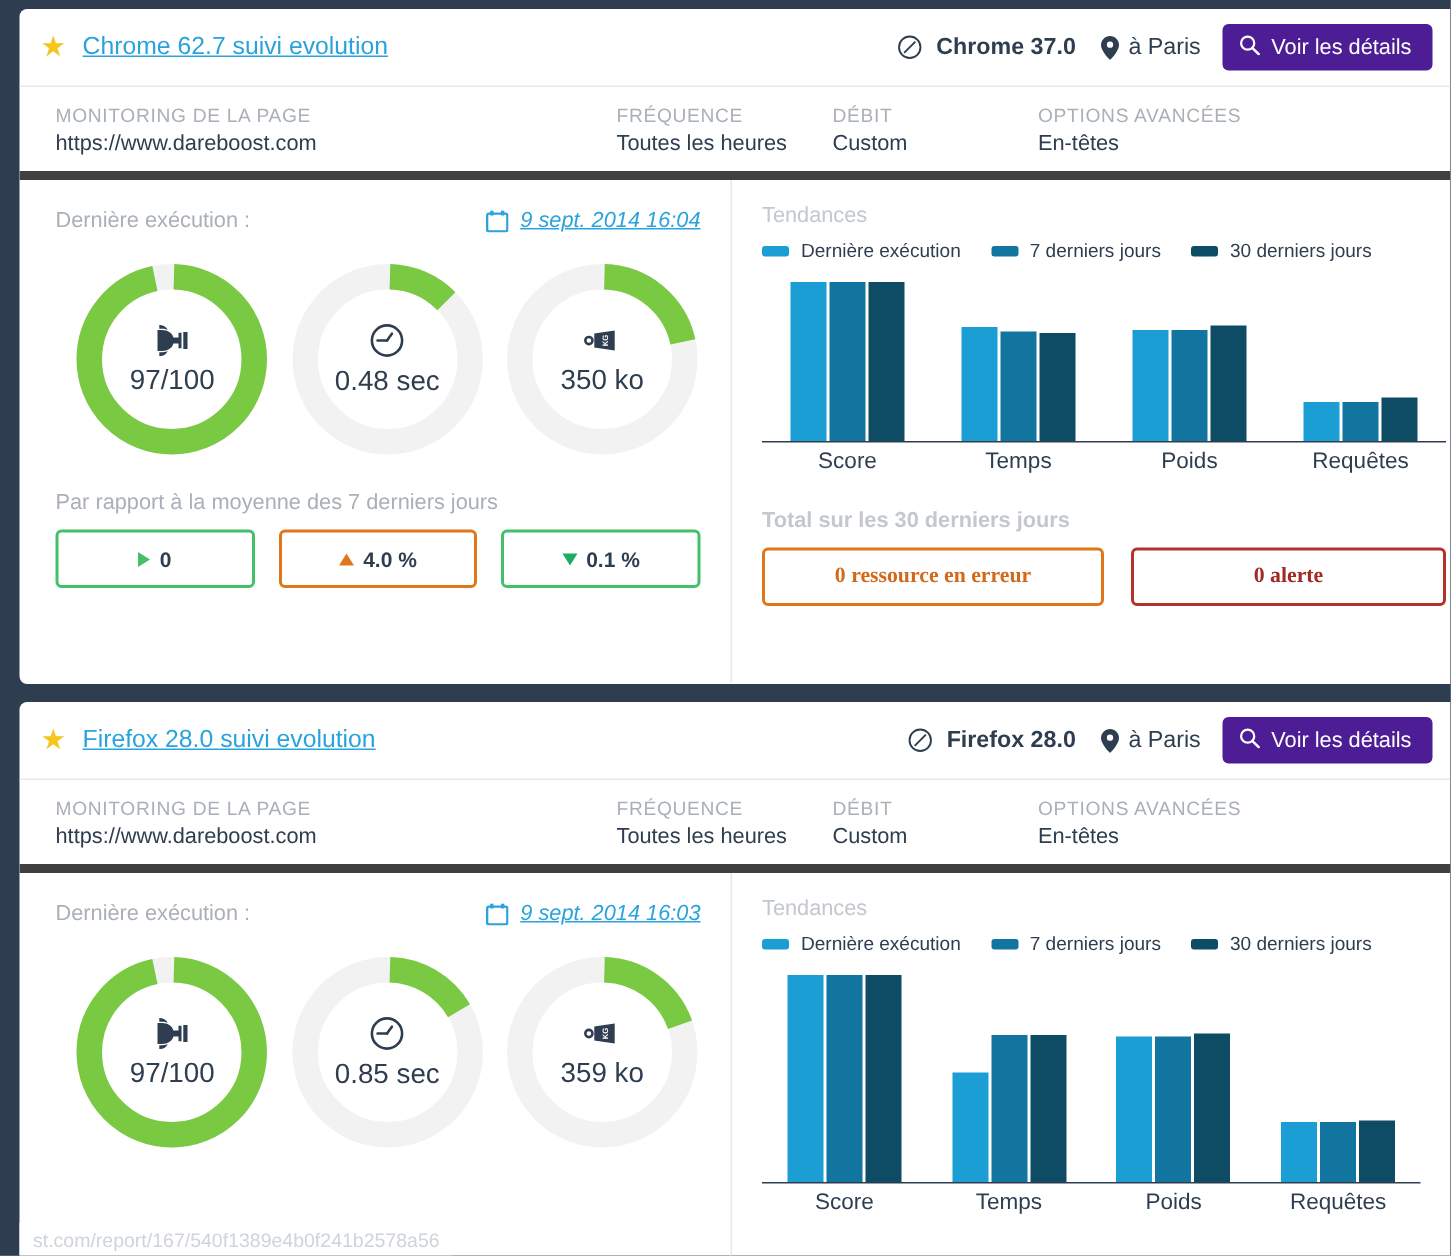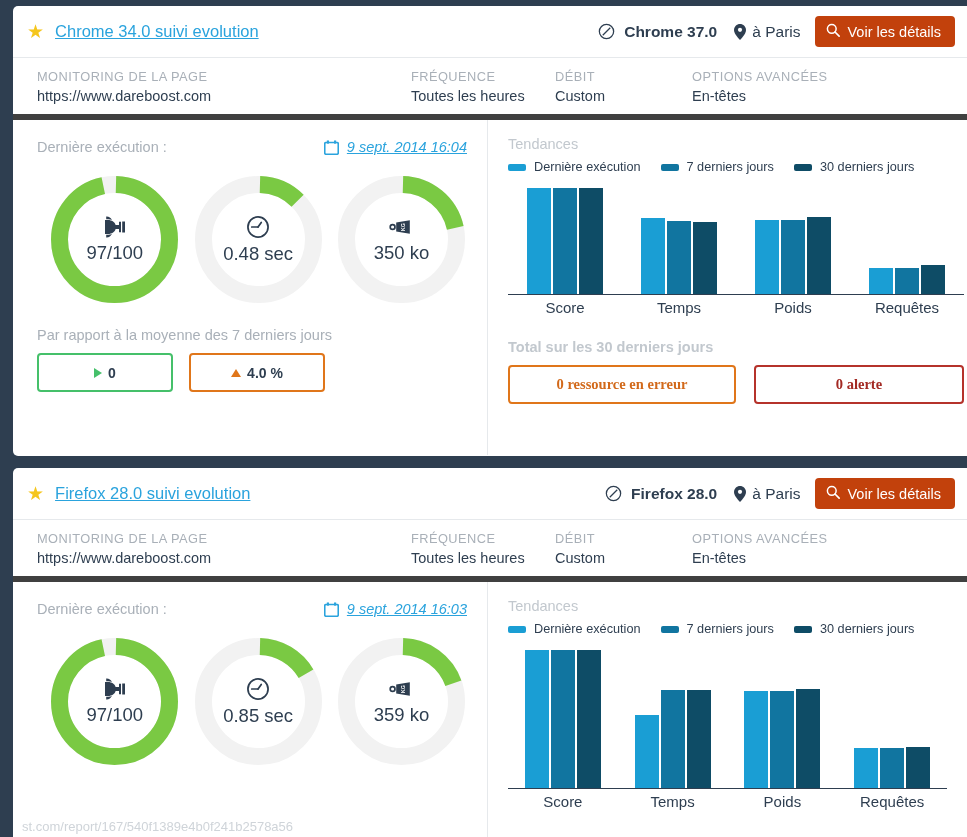--- a/index.html
+++ b/index.html
@@ -65,21 +65,21 @@
     margin-right: 9px; display: inline-flex;
     align-items: center;
   }
   .loc-chip {
     display: flex; align-items: center;
     color: #2e3e50; font-size: 15.5px;
     margin-right: 14px;
   }
   .loc-chip .gl { margin-right: 6px; display: inline-flex; }
   .details-btn {
-    background: #c2410c;
+    background: #4c1d95;
     color: #ffffff;
     border: none;
     border-radius: 4px;
     height: 31px;
     padding: 0 14px 0 11px;
     font-size: 14.5px;
     font-family: "Liberation Sans", sans-serif;
     display: flex; align-items: center; gap: 8px;
     cursor: pointer;
   }
@@ -208,21 +208,21 @@
 </style>
 </head>
 <body>
 
 <div class="page">
 
   <div class="card card-1">
 
     <div class="titlebar">
       <span class="star-icon">★</span>
-      <a class="card-title-link">Chrome 34.0 suivi evolution</a>
+      <a class="card-title-link">Chrome 62.7 suivi evolution</a>
       <div class="titlebar-right">
         <div class="browser-chip">
           <span class="gl">
             <svg width="17" height="17" viewBox="0 0 20 20">
                 <circle cx="10" cy="10" r="8.4" fill="none" stroke="#2e3e50" stroke-width="1.5"></circle>
                 <line x1="5.6" y1="14.4" x2="14.4" y2="5.6" stroke="#2e3e50" stroke-width="1.5"></line>
               </svg>
           </span>
           <span>Chrome 37.0</span>
         </div>
@@ -340,20 +340,24 @@
         <div class="cmp-label">Par rapport à la moyenne des 7 derniers jours</div>
         <div class="cmp-row">
           <div class="cmp-btn">
             <span class="tri right"></span>
             <span>0</span>
           </div>
           <div class="cmp-btn up">
             <span class="tri up"></span>
             <span>4.0 %</span>
           </div>
+          <div class="cmp-btn">
+            <span class="tri down"></span>
+            <span>0.1 %</span>
+          </div>
         </div>
       </div>
 
       <div class="right-pane">
         <div class="trend-title">Tendances</div>
         <div class="legend">
           <div class="leg">
             <span class="sw" style="background:#1a9ed4"></span>
             <span class="tx">Dernière exécution</span>
           </div>

